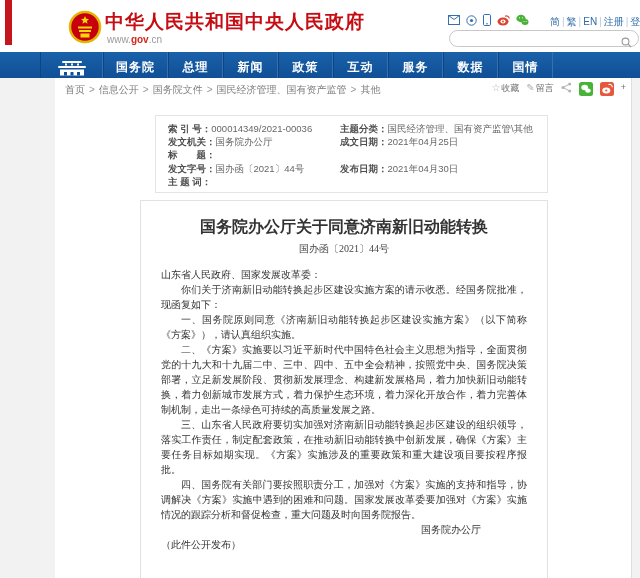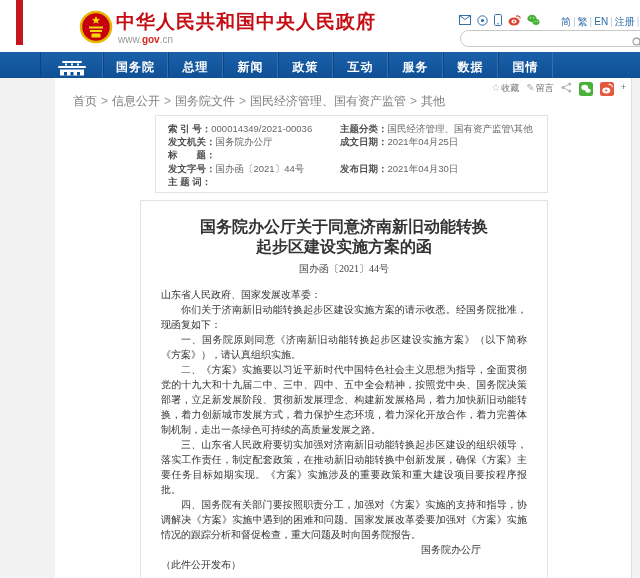--- a/index.html
+++ b/index.html
@@ -1,20 +1,20 @@
 <!DOCTYPE html>
 <html><head>
 <meta charset="utf-8">
 <style>
   * { margin:0; padding:0; box-sizing:border-box; }
   html,body { width:640px; height:578px; overflow:hidden; background:#fff;
               font-family:"Liberation Sans", sans-serif; }
 
   
-  .header { position:absolute; left:16px; top:0; width:564px; height:52px; background:#fff; }
+  .header { position:absolute; left:5px; top:0; width:564px; height:52px; background:#fff; }
   .corner-strip { position:absolute; left:0; top:0; width:7px; height:45px; background:#c5161d; }
   .emblem { position:absolute; left:63px; top:7px; width:34px; height:40px; }
   .site-title { position:absolute; left:100px; top:9px; font-size:19px; font-weight:bold;
                 color:#c50d14; letter-spacing:1px; white-space:nowrap; }
   .site-url { position:absolute; left:102px; top:34px; font-size:10px; color:#9a9a9a; }
   .site-url .gov { color:#d02b1d; font-weight:bold; }
   .hdr-icons { position:absolute; left:443px; top:14px; display:flex; gap:6px; align-items:center; }
   .hdr-icons svg { display:block; }
   .lang-links { position:absolute; left:545px; top:15px; font-size:10px; color:#2d6ba8; white-space:nowrap; }
   .lang-links .sep { color:#b9cbdd; margin:0 2px; }
@@ -34,21 +34,21 @@
               color:#fff; font-size:12px; font-weight:bold; letter-spacing:1px; }
   .nav-home { width:63px; }
   .nav-item { width:55px; }
   .nav-item.first { width:65px; }
 
   
   .page { position:absolute; left:0; top:78px; width:640px; height:500px; background:#f2f2f2; }
   .panel { position:absolute; left:55px; top:0; width:577px; height:500px; background:#fff;
            border-right:1px solid #dedede; }
 
-  .crumbs { position:absolute; left:10px; top:15px; font-size:12px; color:#7d7d7d; white-space:nowrap;margin-left:8px; }
+  .crumbs { position:absolute; left:10px; top:5px; font-size:10px; color:#7d7d7d; white-space:nowrap; }
   .crumbs .c-sep { color:#9a9a9a; margin:0 4px; }
   .tools { position:absolute; right:5px; top:4px; display:flex; align-items:flex-start; gap:7px;
            font-size:9px; color:#6e6e6e; }
   .tools .glyph { color:#b0b0b0; font-size:10px; margin-right:1px; }
   .tools svg { display:block; }
 
   
   .meta-box { position:absolute; left:100px; top:37px; width:393px; height:78px;
               border:1px solid #e4e4e4; background:#fff; padding:6px 12px 0;
               font-size:9.5px; line-height:13.2px; color:#666; }
@@ -257,21 +257,20 @@
       </div>
       <div class="mrow">
         <span class="mlabel">主 题 词：</span>
           <span class="mvalue"></span>
       </div>
     </div>
 
     <div class="doc-box">
       <div class="doc-title">
         <div>国务院办公厅关于同意济南新旧动能转换</div>
-        <div>起步区建设实施方案的函</div>
       </div>
       <div class="doc-number">国办函〔2021〕44号</div>
       <div class="doc-body">
         <p>山东省人民政府、国家发展改革委：</p>
         <p class="indent">你们关于济南新旧动能转换起步区建设实施方案的请示收悉。经国务院批准，现函复如下：</p>
         <p class="indent">一、国务院原则同意《济南新旧动能转换起步区建设实施方案》（以下简称《方案》），请认真组织实施。</p>
         <p class="indent">二、《方案》实施要以习近平新时代中国特色社会主义思想为指导，全面贯彻党的十九大和十九届二中、三中、四中、五中全会精神，按照党中央、国务院决策部署，立足新发展阶段、贯彻新发展理念、构建新发展格局，着力加快新旧动能转换，着力创新城市发展方式，着力保护生态环境，着力深化开放合作，着力完善体制机制，走出一条绿色可持续的高质量发展之路。</p>
         <p class="indent">三、山东省人民政府要切实加强对济南新旧动能转换起步区建设的组织领导，落实工作责任，制定配套政策，在推动新旧动能转换中创新发展，确保《方案》主要任务目标如期实现。《方案》实施涉及的重要政策和重大建设项目要按程序报批。</p>
         <p class="indent">四、国务院有关部门要按照职责分工，加强对《方案》实施的支持和指导，协调解决《方案》实施中遇到的困难和问题。国家发展改革委要加强对《方案》实施情况的跟踪分析和督促检查，重大问题及时向国务院报告。</p>
         <p class="sign-row">国务院办公厅</p>

